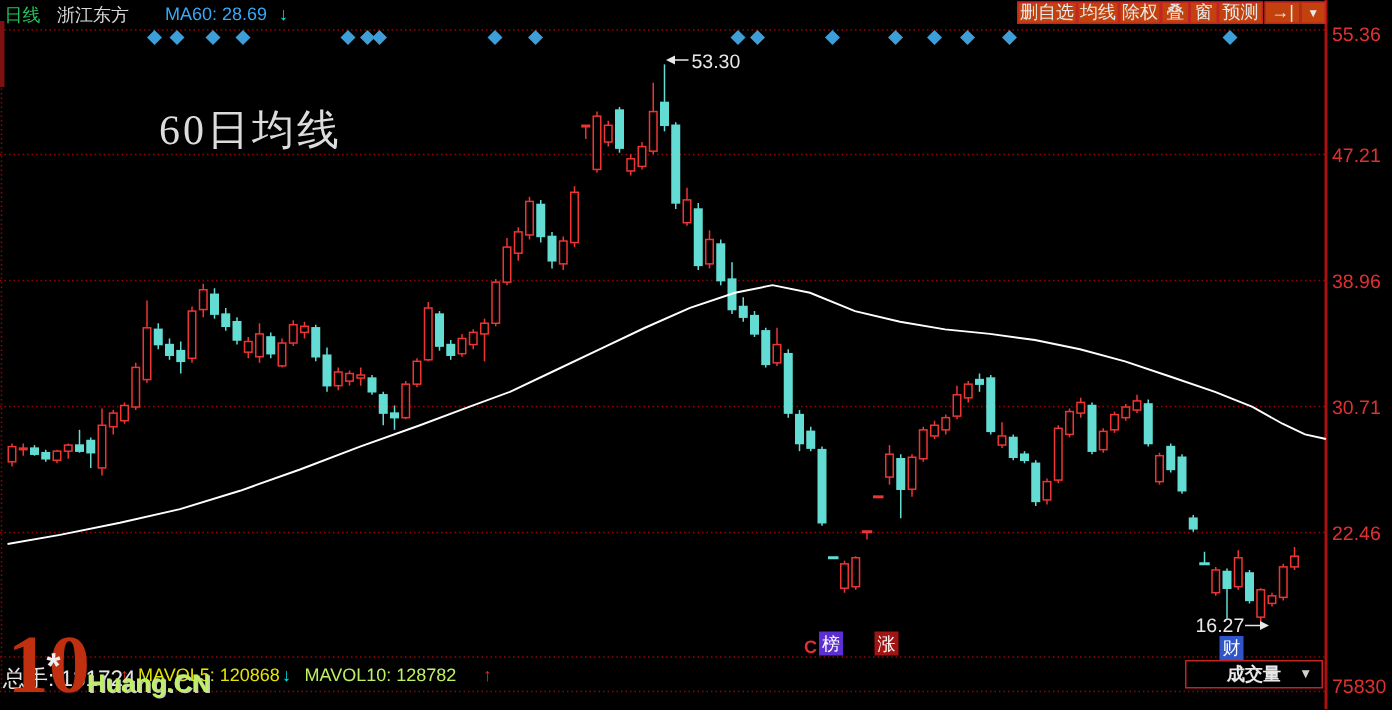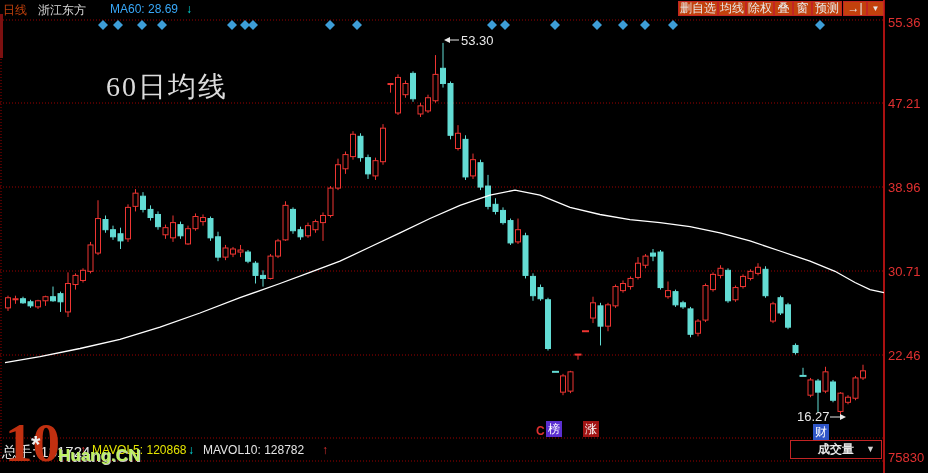--- a/index.html
+++ b/index.html
@@ -1,37 +1,37 @@
 <!DOCTYPE html>
 <html><head>
 <meta charset="utf-8">
 <style>
   html,body{margin:0;padding:0;background:#000;}
   #app{position:relative;width:928px;height:473px;background:#000;overflow:hidden;
        font-family:"Liberation Sans",sans-serif;}
   .abs{position:absolute;}
   
   #titlebar{left:0;top:0;width:928px;height:16px;}
-  .t-period{left:3px;top:2px;color:#c2410c;font-size:12px;}
+  .t-period{left:3px;top:2px;color:#22c55e;font-size:12px;}
   .t-stock{left:38px;top:2px;color:#d9d9d9;font-size:12px;}
   .t-ma{left:110px;top:2px;color:#38a8f8;font-size:12px;}
   .t-ma-arrow{left:186px;top:2px;color:#00e0e0;font-size:12px;font-weight:bold;}
   .tb-btn{top:1px;height:13px;border:1px solid #c22424;color:#e8e8e8;font-size:12px;
           line-height:13px;text-align:center;background:#c2410c;padding:0 0;box-sizing:content-box;}
   
   #chart-label{left:106px;top:68px;color:#dcdcdc;font-size:28px;letter-spacing:2px;
                font-family:"Liberation Serif",serif;}
   
   .badge{width:16px;height:16px;color:#fff;font-size:12px;line-height:16px;text-align:center;}
   .c-mark{color:#e03030;font-size:12px;font-weight:bold;}
   
   .vol-zs{left:2px;top:443px;color:#e5e5e5;font-size:15px;}
   .vol-m5{left:92px;top:443px;color:#e5e500;font-size:12px;}
   .vol-m5a{left:188px;top:443px;color:#00e0e0;font-size:12px;font-weight:bold;}
-  .vol-m10{left:203px;top:443px;color:#e5e5e5;font-size:12px;}
+  .vol-m10{left:203px;top:443px;color:#bef264;font-size:12px;}
   .vol-m10a{left:322px;top:443px;color:#e03030;font-size:12px;font-weight:bold;}
   #vol-dropdown{left:790px;top:440px;width:92px;height:19px;border:1px solid #c22424;
                 box-sizing:border-box;color:#e8e8e8;font-size:12px;line-height:17px;text-align:center;font-weight:bold;}
   #vol-dropdown .caret{position:absolute;right:6px;top:0;color:#d0d0d0;font-size:9px;}
   
   #wm-big{left:5px;top:415px;color:#c03010;font-size:55px;font-weight:bold;
           font-family:"Liberation Serif",serif;line-height:1;}
   #wm-gear{left:31px;top:431px;color:#efefef;font-size:24px;font-weight:bold;}
   #wm-site{left:57px;top:417px;color:#969696;font-size:27px;font-weight:bold;
            text-shadow:1px 1px 0 #cfcfcf,-1px -1px 0 #4a4a4a;}

